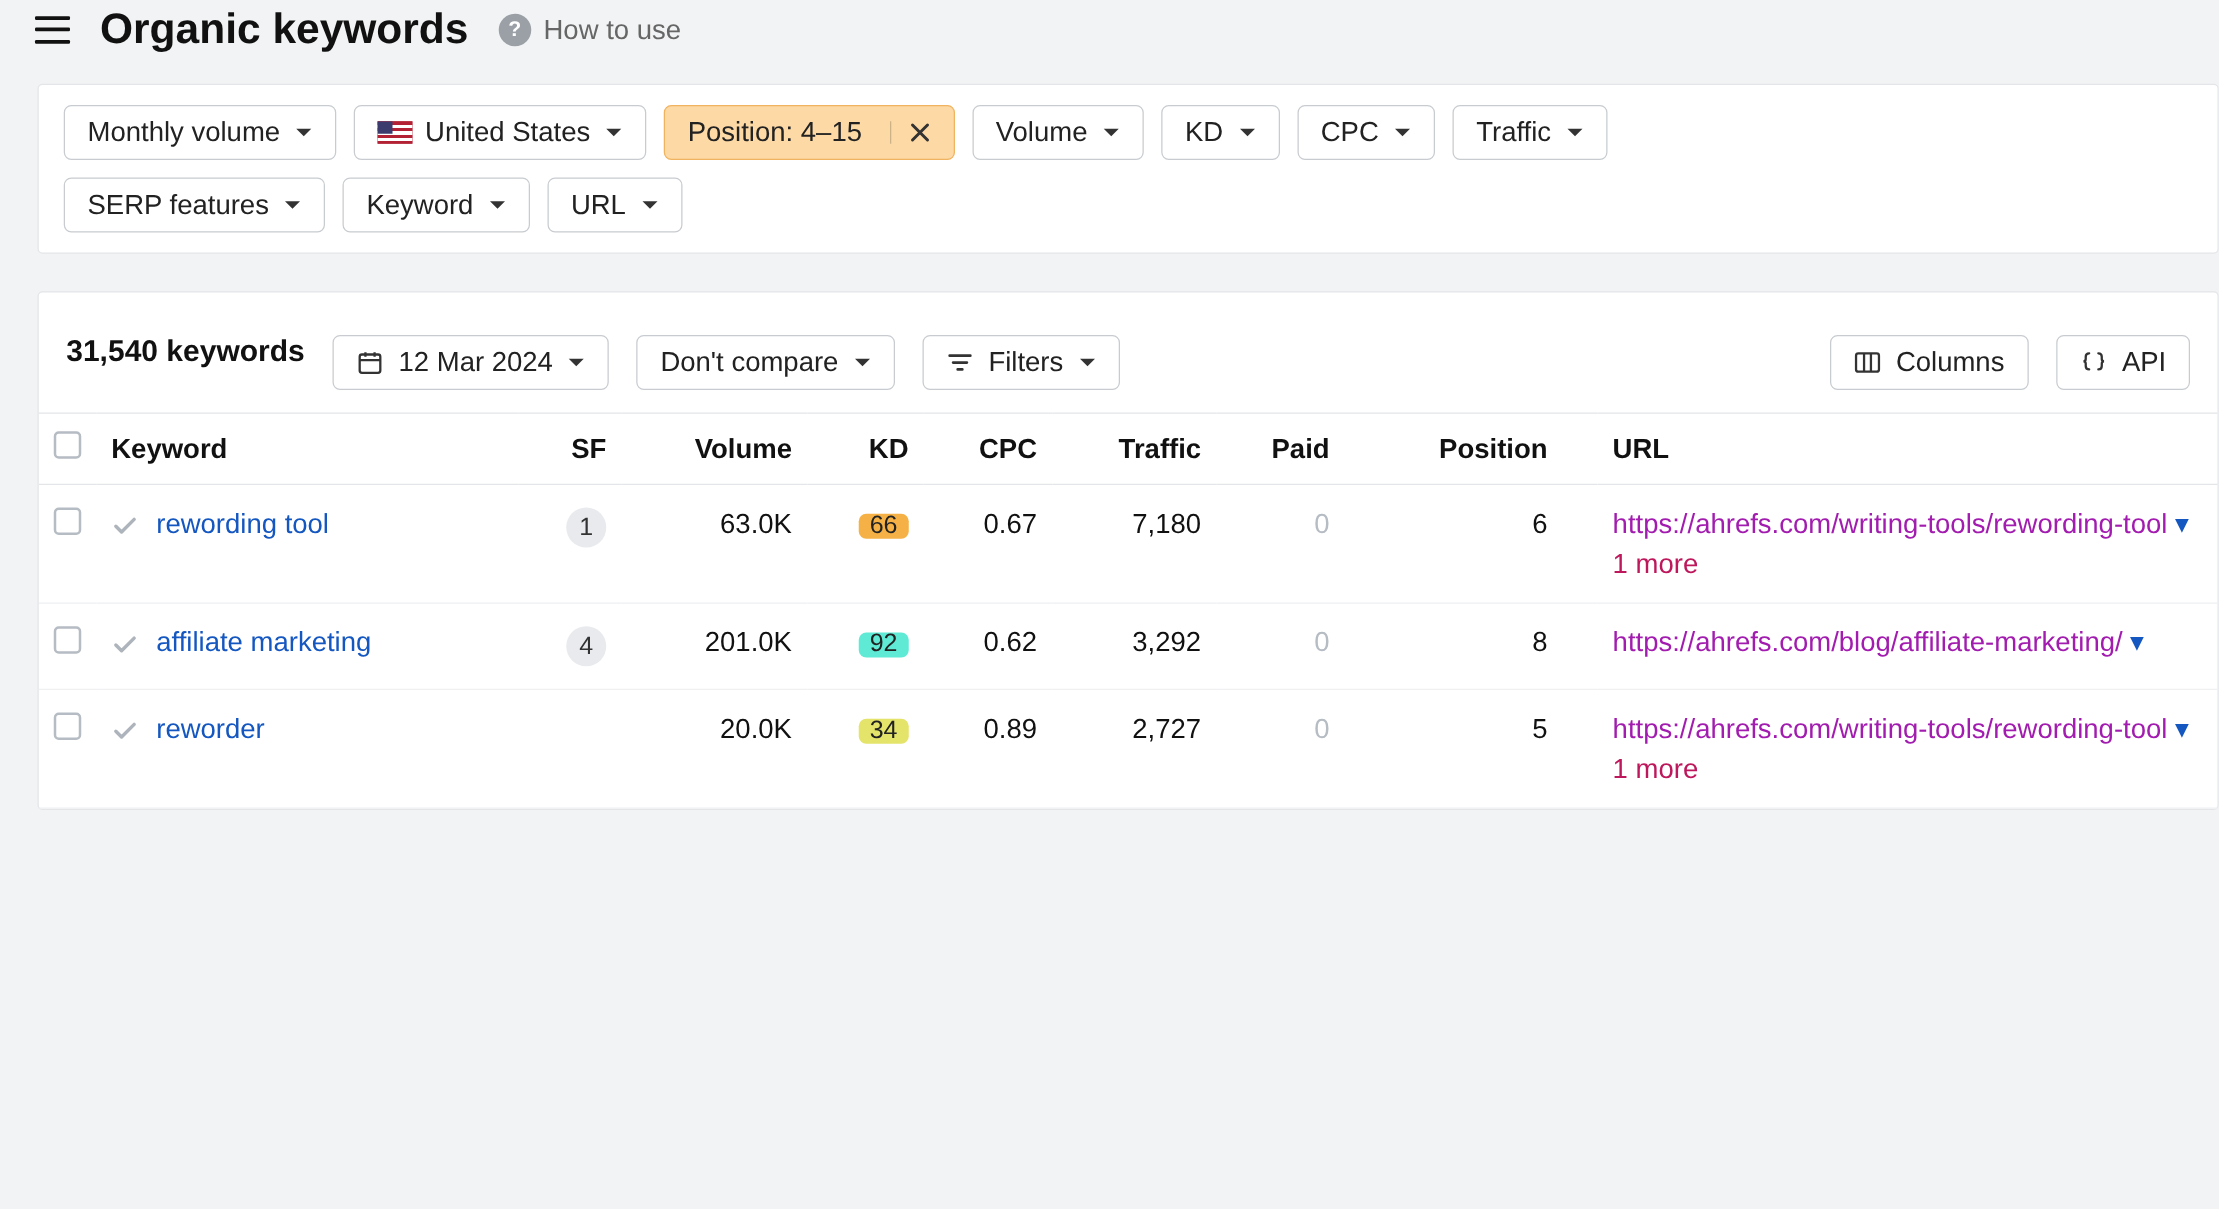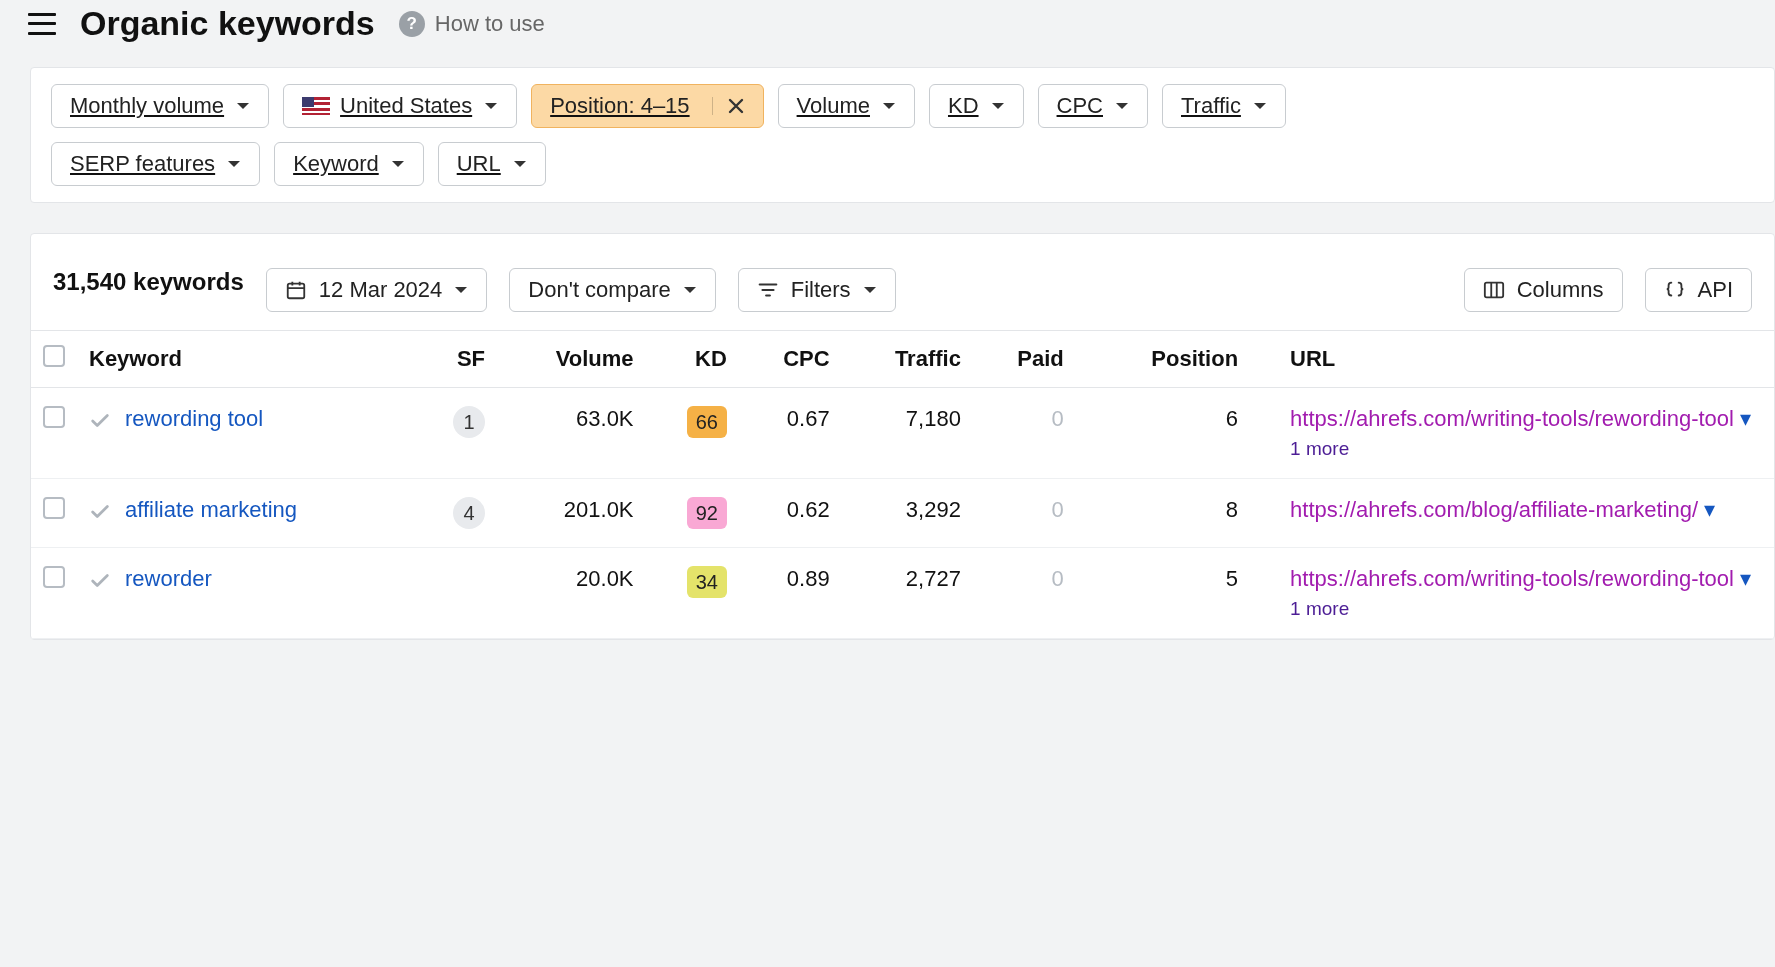--- a/index.html
+++ b/index.html
@@ -29,21 +29,21 @@
     display:flex; align-items:center; justify-content:center;
   }
 
   .panel {
     background:#fff;
     margin: 0 0 0 30px;
     border:1px solid #e3e5e8;
     border-radius:4px;
   }
   .filters-panel { padding: 16px 20px; }
-  .filter-row { display:flex; flex-wrap:wrap; gap:14px; margin-bottom:14px;text-decoration:underline; }
+  .filter-row { display:flex; flex-wrap:wrap; gap:14px; margin-bottom:14px; }
   .filter-row:last-child { margin-bottom:0; }
 
   .pill {
     display:inline-flex; align-items:center; gap:10px;
     border:1px solid #c8ccd0; background:#fff;
     padding: 8px 18px; border-radius:6px;
     font-size:22px; color:#222; cursor:pointer;
     white-space:nowrap;
   }
   .pill .caret { margin-left:2px; }
@@ -110,28 +110,28 @@
   }
   .checkmark { color:#aeb4bb; }
   .kw-link { color:#1557c0; text-decoration:none; cursor:pointer; }
   .sf-badge {
     display:inline-flex; align-items:center; justify-content:center;
     min-width:32px; height:32px; padding:0 8px;
     border-radius:16px; background:#e8eaed; color:#333; font-size:20px;
   }
   .kd-badge {
     display:inline-flex; align-items:center; justify-content:center;
-    min-width:40px; height:32px; padding:0 8px;
+    min-width:40px; height:20px; padding:0 8px;
     border-radius:6px; font-size:20px; color:#222;
   }
   .paid-zero { color:#b6bcc3; }
   .url-cell { max-width:340px; }
   .url-link { color:#a21caf; cursor:pointer; word-break:break-all; }
   .url-caret { color:#1557c0; margin-left:6px; display:inline-block;}
-  .more-txt { color:#4c1d95; margin-top:6px; font-size:19px;}
+  .more-txt { color:#be185d; margin-top:6px; font-size:22px;}
   th:first-child, td:first-child { padding-left:22px; }
   .col-kw-cell { display:flex; align-items:flex-end; gap:14px; }
   .pos-col { padding-right:40px !important; }
 </style>
 </head>
 <body>
 
 <div class="topbar">
   <div class="hamburger">
     <span></span>
@@ -334,21 +334,21 @@
     <td>
       <div class="col-kw-cell">
         <svg width="22" height="22" viewBox="0 0 24 24" class="checkmark">
                 <path d="M4 12l5 5L20 6" fill="none" stroke="currentColor" stroke-width="3" stroke-linecap="round" stroke-linejoin="round"></path>
               </svg>
         <a class="kw-link">affiliate marketing</a>
       </div>
     </td>
     <td class="num"><span class="sf-badge">4</span></td>
     <td class="num">201.0K</td>
-    <td class="num"><span class="kd-badge" style="background:#f9a8d4">92</span></td>
+    <td class="num"><span class="kd-badge" style="background:#5eead4">92</span></td>
     <td class="num">0.62</td>
     <td class="num">3,292</td>
     <td class="num"><span class="paid-zero">0</span></td>
     <td class="num pos-col">8</td>
     <td class="url-cell">
       <span class="url-link">https://ahrefs.com/blog/affiliate-marketing/</span><span class="url-caret">▾</span>
       
     </td>
   </tr>
         <tr>

